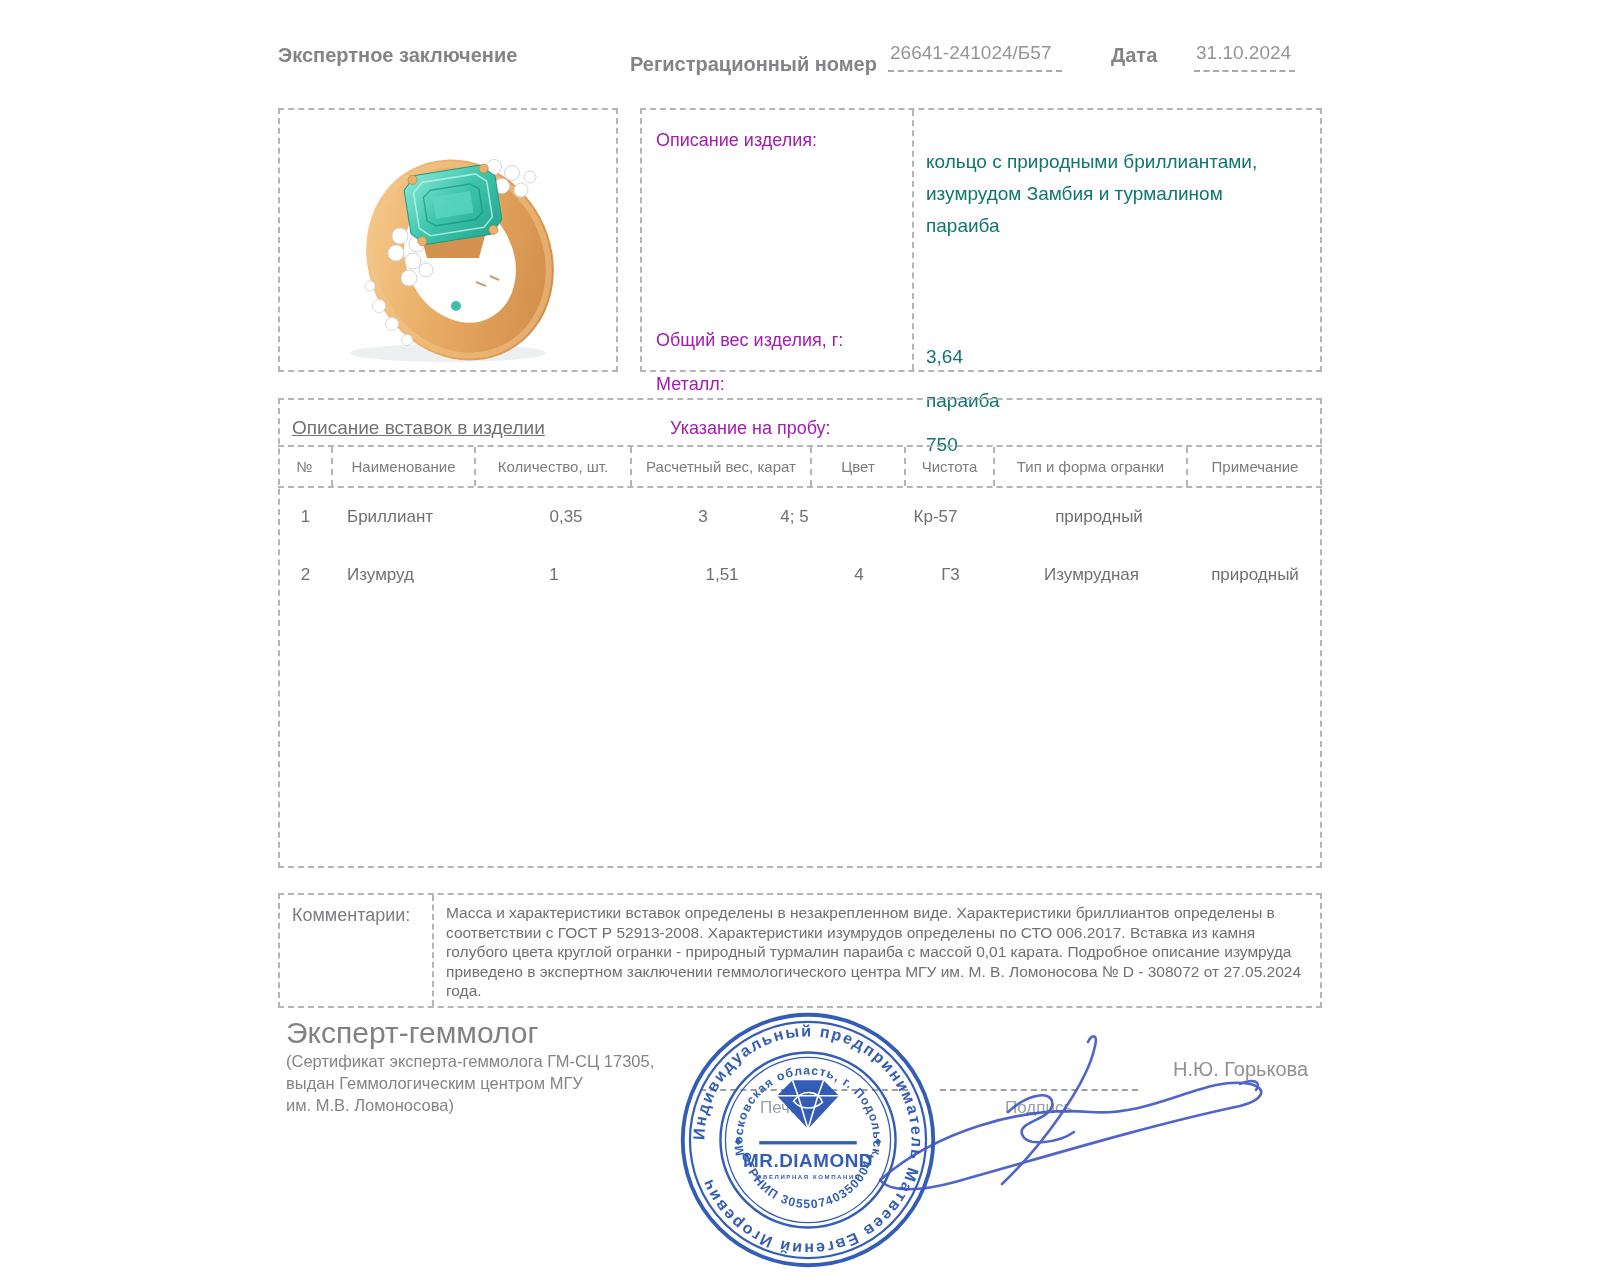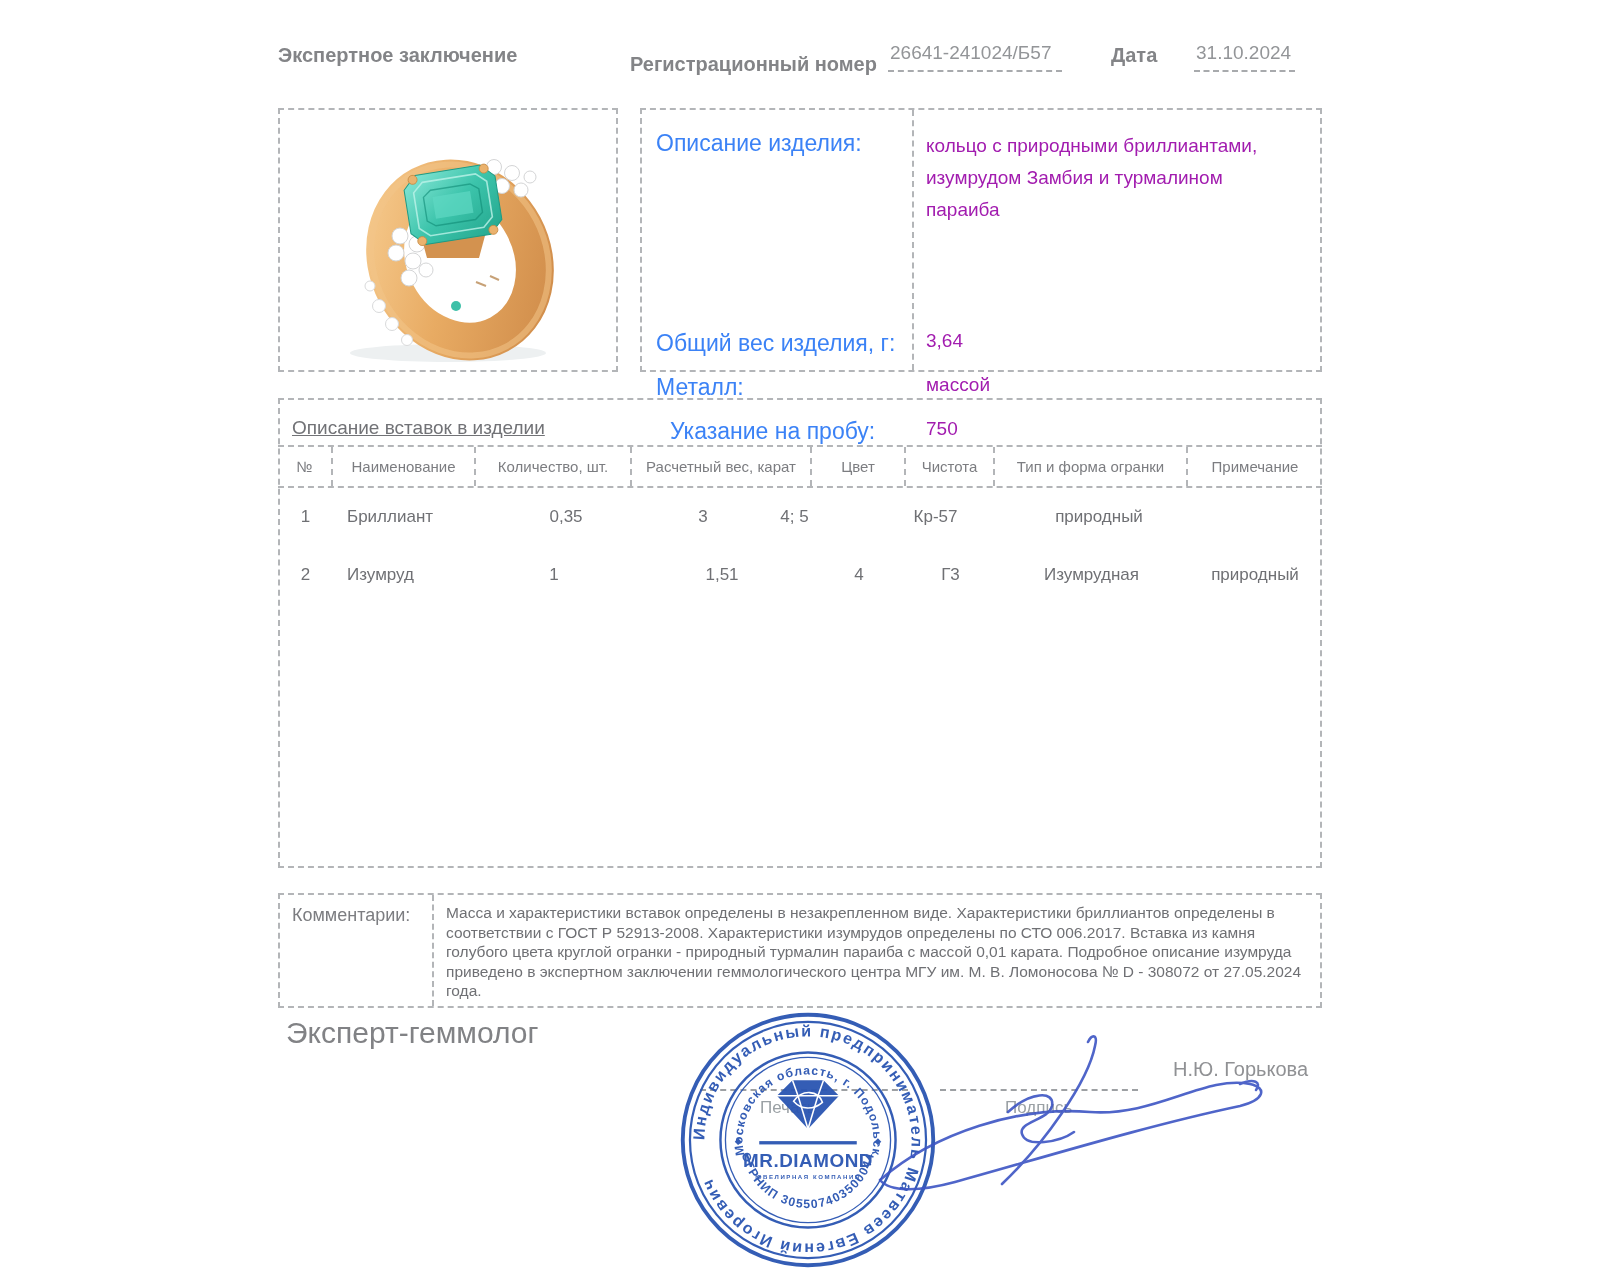--- a/index.html
+++ b/index.html
@@ -4,22 +4,22 @@
 <style>
   html,body{margin:0;padding:0;background:#ffffff;}
   #page{
     position:relative;width:1600px;height:1280px;background:#ffffff;
     font-family:"Liberation Sans","DejaVu Sans",sans-serif;overflow:hidden;
   }
   .abs{position:absolute;}
   .dashedbox{border:2px dashed #b3b5b8;box-sizing:border-box;}
   .blabel{font-weight:bold;color:#838487;font-size:20px;}
   .hval{color:#939598;font-size:19px;border-bottom:2px dashed #a8aaad;padding:0 4px 6px 2px;display:inline-block;}
-  .info-label{color:#3b82f6;font-size:23px;}
-  .info-value{color:#a21caf;font-size:19px;}
+  .info-label{color:#a21caf;font-size:18px;}
+  .info-value{color:#0f766e;font-size:19px;margin-top:16px;}
   .tbl-title{color:#717276;font-size:19px;}
   .hrow{display:flex;border-top:2px dashed #b3b5b8;border-bottom:2px dashed #b3b5b8;box-sizing:border-box;}
   .hcell{display:flex;align-items:center;justify-content:center;font-size:15px;color:#7c7d81;
          border-right:2px dashed #b3b5b8;box-sizing:border-box;text-align:center;line-height:16px;}
   .hcell:last-child{border-right:none;}
   .brow{display:flex;}
   .bcell{display:flex;align-items:center;justify-content:center;font-size:17px;color:#6f7074;box-sizing:border-box;}
   .bcell.left{justify-content:flex-start;padding-left:14px;}
   .comments-text{font-size:15.5px;line-height:19.5px;color:#6f7074;}
   .dashline{border-top:2px dashed #9da0a3;height:0;}
@@ -107,21 +107,21 @@
     </svg>
   </div>
 
   <div class="abs dashedbox" style="left:640px;top:108px;width:682px;height:264px;">
     <div class="abs" style="left:270px;top:0;bottom:0;border-left:2px dashed #b3b5b8;"></div>
     <div class="abs info-label" style="left:14px;top:20px;">Описание изделия:</div>
     <div class="abs info-value" style="left:284px;top:20px;width:370px;line-height:32px;">кольцо с природными бриллиантами, изумрудом Замбия и турмалином параиба</div>
     <div class="abs info-label" style="left:14px;top:220px;">Общий вес изделия, г:</div>
     <div class="abs info-value" style="left:284px;top:220px;">3,64</div>
     <div class="abs info-label" style="left:14px;top:264px;">Металл:</div>
-    <div class="abs info-value" style="left:284px;top:264px;">массой</div>
+    <div class="abs info-value" style="left:284px;top:264px;">параиба</div>
     <div class="abs info-label" style="left:28px;top:308px;">Указание на пробу:</div>
     <div class="abs info-value" style="left:284px;top:308px;">750</div>
   </div>
 
   <div class="abs dashedbox" style="left:278px;top:398px;width:1044px;height:470px;">
     <div class="abs tbl-title" style="left:12px;top:17px;text-decoration:underline;">Описание вставок в изделии</div>
     <div class="abs hrow" style="left:-2px;top:45px;width:1044px;height:43px;">
       <div class="hcell" style="width:55px;">№</div>
       <div class="hcell" style="width:143px;">Наименование</div>
       <div class="hcell" style="width:156px;">Количество, шт.</div>
@@ -152,20 +152,25 @@
     </div>
   </div>
 
   <div class="abs dashedbox" style="left:278px;top:893px;width:1044px;height:115px;">
     <div class="abs" style="left:152px;top:0;bottom:0;border-left:2px dashed #b3b5b8;"></div>
     <div class="abs" style="left:12px;top:10px;font-size:18px;color:#7c7d81;">Комментарии:</div>
     <div class="abs comments-text" style="left:166px;top:8px;width:864px;">Масса и характеристики вставок определены в незакрепленном виде. Характеристики бриллиантов определены в соответствии с ГОСТ Р 52913-2008. Характеристики изумрудов определены по СТО 006.2017. Вставка из камня голубого цвета круглой огранки - природный турмалин параиба с массой 0,01 карата. Подробное описание изумруда приведено в экспертном заключении геммологического центра МГУ им. М. В. Ломоносова № D - 308072 от 27.05.2024 года.</div>
   </div>
 
   <div class="abs" style="left:286px;top:1016px;font-size:30px;color:#818285;">Эксперт-геммолог</div>
+  <div class="abs" style="left:286px;top:1050px;font-size:16.5px;line-height:22px;color:#838487;">
+    <div>(Сертификат эксперта-геммолога ГМ-СЦ 17305,</div>
+    <div>выдан Геммологическим центром МГУ</div>
+    <div>им. М.В. Ломоносова)</div>
+  </div>
 
   <div class="abs dashline" style="left:700px;top:1089px;width:208px;z-index:1;"></div>
   <div class="abs greylabel" style="left:760px;top:1098px;z-index:1;">Печать</div>
   <div class="abs dashline" style="left:940px;top:1089px;width:198px;z-index:1;"></div>
   <div class="abs greylabel" style="left:1005px;top:1098px;z-index:1;">Подпись</div>
   <div class="abs sig-name" style="left:1173px;top:1058px;">Н.Ю. Горькова</div>
 
   <svg class="abs" style="left:675px;top:1007px;z-index:3;opacity:0.95;" width="266" height="266" viewBox="0 0 240 240">
     <g fill="none" stroke="#2a55b2">
       <circle cx="120" cy="120" r="113" stroke-width="3.5"></circle>

